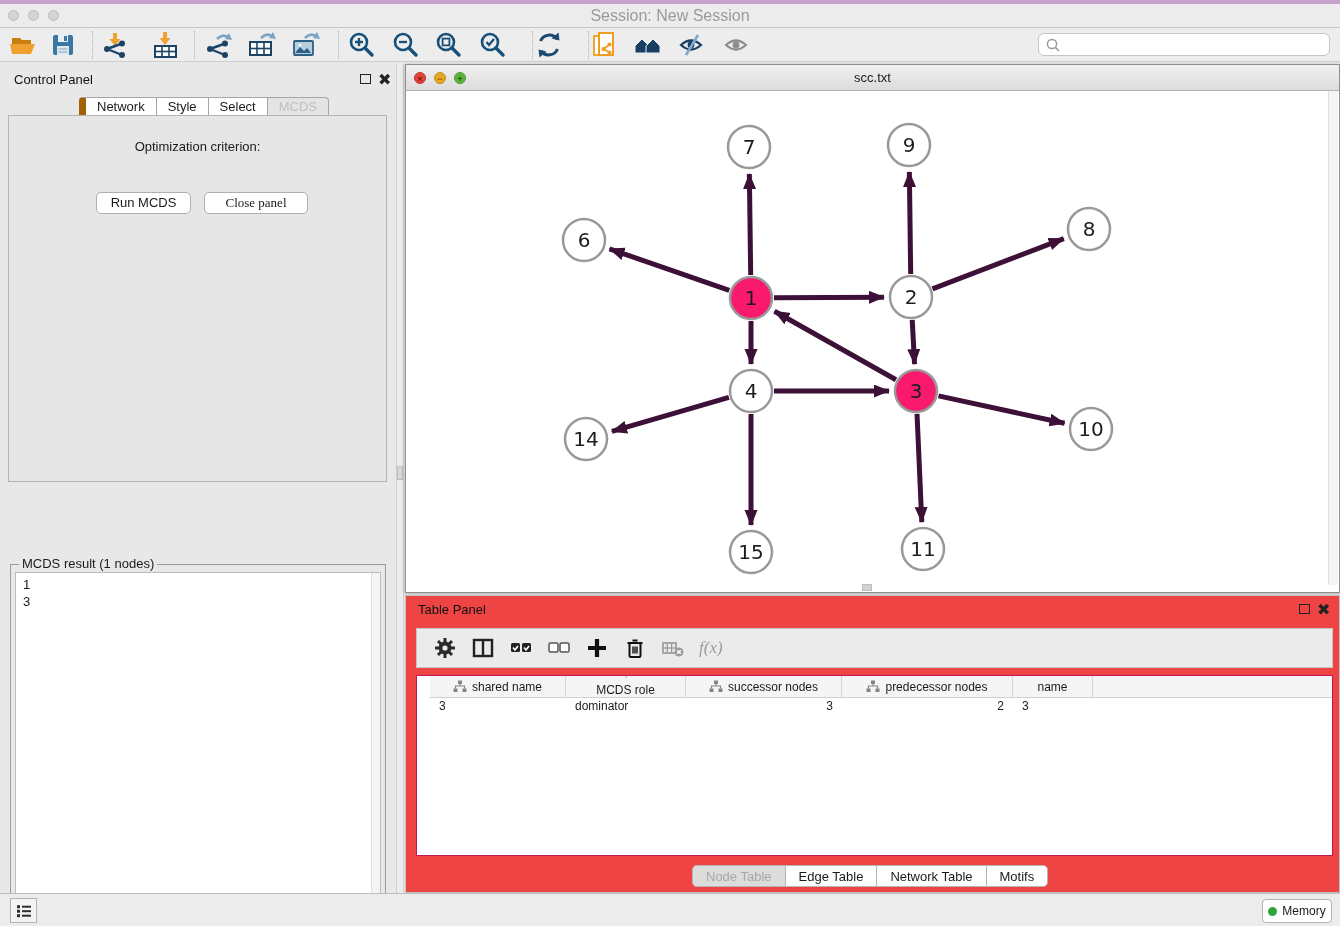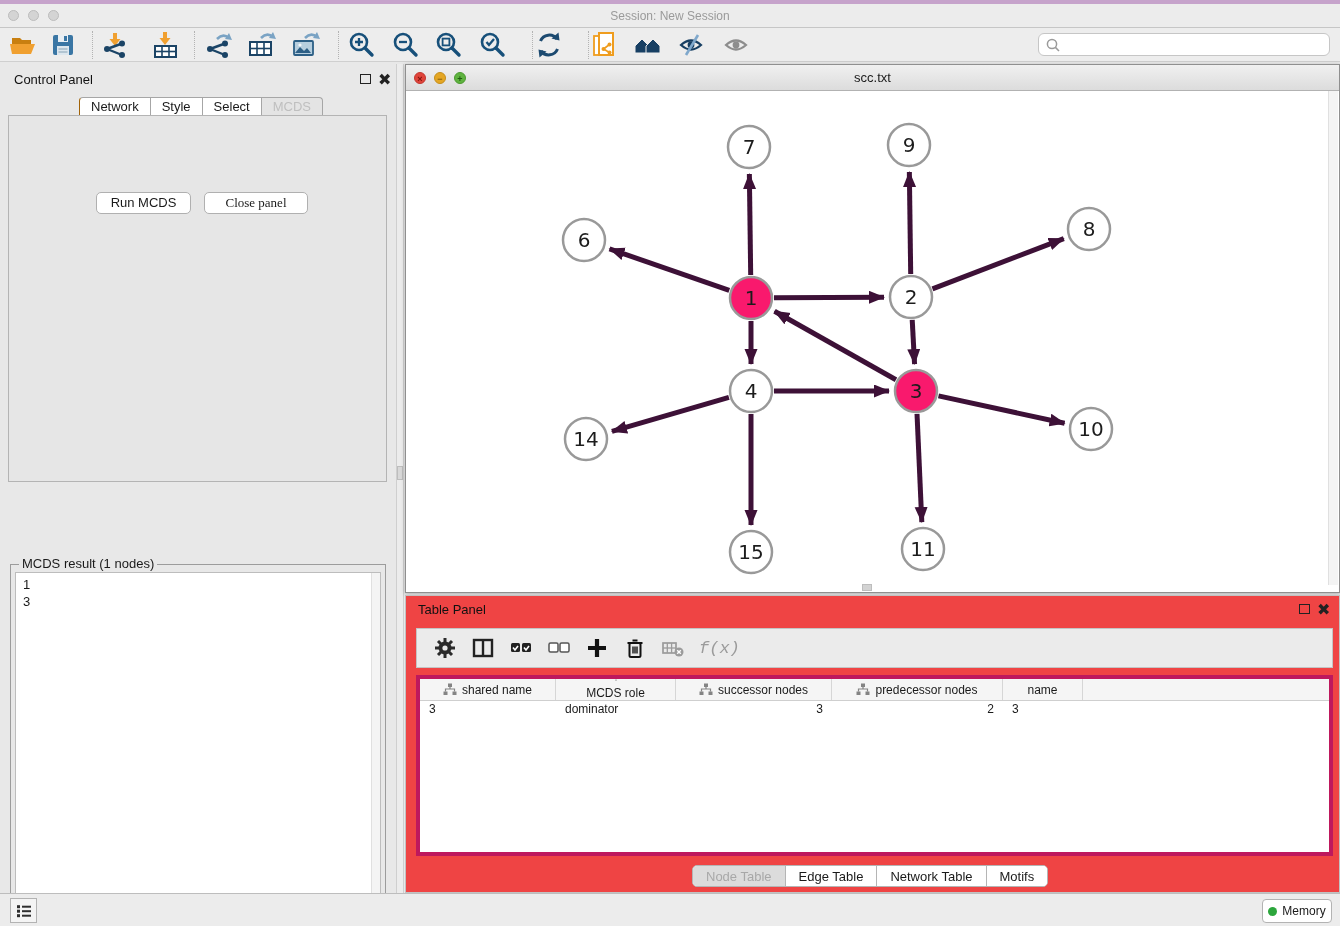--- a/index.html
+++ b/index.html
@@ -3,38 +3,38 @@
 <meta charset="utf-8">
 <style>
   html,body{margin:0;padding:0;background:#555;}
   .app{position:relative;width:1340px;height:926px;background:#e8e8e8;overflow:hidden;
        font-family:"Liberation Sans","DejaVu Sans",sans-serif;color:#1a1a1a;}
   .abs{position:absolute;box-sizing:border-box;}
 
   
   .top-strip{left:0;top:0;width:1340px;height:4px;background:#c6a3cb;}
   .titlebar{left:0;top:4px;width:1340px;height:24px;background:#ececec;border-bottom:1px solid #c6c6c6;}
-  .win-title{width:100%;text-align:center;font-size:12px;color:#9a9a9a;line-height:24px;}
+  .win-title{width:100%;text-align:center;font-size:16px;color:#9a9a9a;line-height:24px;}
   .tl-dot{width:11px;height:11px;border-radius:50%;top:6px;}
   .tl-gray{background:#d4d4d4;border:1px solid #bcbcbc;}
 
   
   .toolbar{left:0;top:28px;width:1340px;height:34px;background:#ededed;border-bottom:1px solid #cfcfcf;}
   .tb-sep{top:3px;height:28px;width:0;border-left:1px dotted #b3b3b3;}
   .ticon{top:2px;width:30px;height:30px;cursor:default;}
   .search-box{left:1038px;top:5px;width:292px;height:23px;background:#fff;border:1px solid #c6c6c6;border-radius:6px;display:flex;align-items:center;padding-left:6px;}
   .search-box input{border:none;outline:none;flex:1;font-size:12px;background:transparent;font-family:inherit;}
 
   
   .cp-title,.tp-title{font-size:13px;color:#111;}
   .float-ic{width:11px;height:10px;border:1.6px solid #222;background:transparent;}
   .close-ic{font-size:16px;font-weight:bold;color:#222;line-height:12px;}
   .cp-tabs{left:79px;top:97px;height:19px;display:flex;}
   .cp-tab{padding:0 11px;background:#fff;border:1px solid #a6a6a6;border-left:none;font-size:13px;line-height:17px;height:19px;box-sizing:border-box;}
-  .cp-tab:first-child{border-left:1px solid #a16207;border-radius:4px 0 0 0;}
+  .cp-tab:first-child{border-left:7px solid #a16207;border-radius:4px 0 0 0;}
   .cp-tab:last-child{border-radius:0 4px 0 0;}
   .cp-tab.active{background:#e4e4e4;color:#bfbfbf;border-bottom-color:#e4e4e4;}
   .cp-content{left:8px;top:115px;width:379px;height:367px;border:1px solid #b4b4b4;background:#e6e6e6;}
   .opt-label{left:0;top:23px;width:100%;text-align:center;font-size:13px;}
   .mac-select{left:37px;top:43px;width:315px;height:23px;background:#fff;border:1px solid #b3b3b3;border-radius:6px;font-size:13px;line-height:21px;padding-left:9px;}
   .stepper{right:7px;top:3px;width:11px;height:16px;}
   .mac-btn{height:22px;background:#fff;border:1px solid #b0b0b0;border-radius:5px;font-size:13px;text-align:center;line-height:20px;}
   .fieldset{left:10px;top:500px;width:376px;height:374px;border:1px solid #9c9c9c;}
   .legend{top:-9px;left:8px;background:#e8e8e8;padding:0 3px;font-size:13px;}
   .result-area{left:4px;top:7px;width:366px;height:361px;background:#fff;border:1px solid #bdbdbd;}
@@ -51,22 +51,22 @@
   .net-title{width:100%;text-align:center;font-size:13px;color:#1a1a1a;line-height:26px;}
   .tl-col{width:12px;height:12px;border-radius:50%;top:7px;font-size:9px;font-weight:bold;text-align:center;line-height:12px;}
   .tl-red{background:#e0443a;border:1px solid #c23730;color:#7c120d;}
   .tl-yel{background:#e4a623;border:1px solid #c58e1b;color:#8a5f0d;}
   .tl-grn{background:#5fb33f;border:1px solid #4c9a30;color:#1f5c10;}
 
   
   .table-panel{left:405px;top:595px;width:935px;height:298px;background:#ef4444;border:1px solid #c2c2c2;}
   .tp-toolbar{left:10px;top:32px;width:917px;height:40px;background:#ebebeb;border:1px solid #c4c4c4;display:flex;align-items:center;gap:14px;padding-left:16px;}
   .tp-ic{width:24px;height:24px;}
-  .fx{font-family:Liberation Mono, monospace;font-style:italic;font-size:17px;color:#9b9b9b;}
-  .tbl{left:10px;top:79px;width:917px;height:181px;background:#fff;border:4px solid #be185d;overflow:hidden;}
+  .fx{font-family:Liberation Serif, serif;font-style:italic;font-size:17px;color:#9b9b9b;}
+  .tbl{left:10px;top:79px;width:917px;height:181px;background:#fff;border:1px solid #be185d;overflow:hidden;padding-left:13px;}
   .tbl-head{display:flex;height:21px;background:#f5f5f5;border-bottom:1px solid #cfcfcf;}
   .th{display:flex;align-items:center;justify-content:center;gap:5px;border-right:1px solid #d6d6d6;font-size:12px;height:21px;box-sizing:border-box;white-space:nowrap;}
   .tr{height:16px;white-space:nowrap;}
   .td{display:inline-block;font-size:12px;height:16px;line-height:16px;box-sizing:border-box;padding:0 9px;vertical-align:top;overflow:hidden;}
   .bt-tabs{top:269px;height:22px;display:flex;border:1px solid #b5b5b5;border-radius:5px;overflow:hidden;background:#fff;}
   .bt-tab{padding:0 13px;font-size:13px;line-height:21px;background:#fff;border-left:1px solid #b5b5b5;}
   .bt-tab:first-child{border-left:none;}
   .bt-tab.active{background:#dcdcdc;color:#a8a8a8;}
 
   
@@ -219,20 +219,21 @@
     <div class="abs close-ic" style="left:378px;top:10px;">✖</div>
 
     <div class="abs cp-tabs" style="left:79px;top:33px;" id="cp-tabs">
         <div class="cp-tab">Network</div>
         <div class="cp-tab">Style</div>
         <div class="cp-tab">Select</div>
         <div class="cp-tab active">MCDS</div>
       </div>
 
     <div class="abs cp-content" style="top:51px;">
+      <div class="abs opt-label">Optimization criterion:</div>
       <div class="abs mac-btn" style="left:87px;top:76px;width:95px;">Run MCDS</div>
       <div class="abs mac-btn" style="left:195px;top:76px;width:104px;font-family:Liberation Serif, serif;">Close panel</div>
     </div>
 
     <div class="abs fieldset">
       <div class="abs legend">MCDS result (1 nodes)</div>
       <div class="abs result-area">
         <pre class="result-text" id="result-text">1
 3</pre>
         <div class="abs vtrack" style="right:0;top:0;width:9px;height:359px;"></div>

